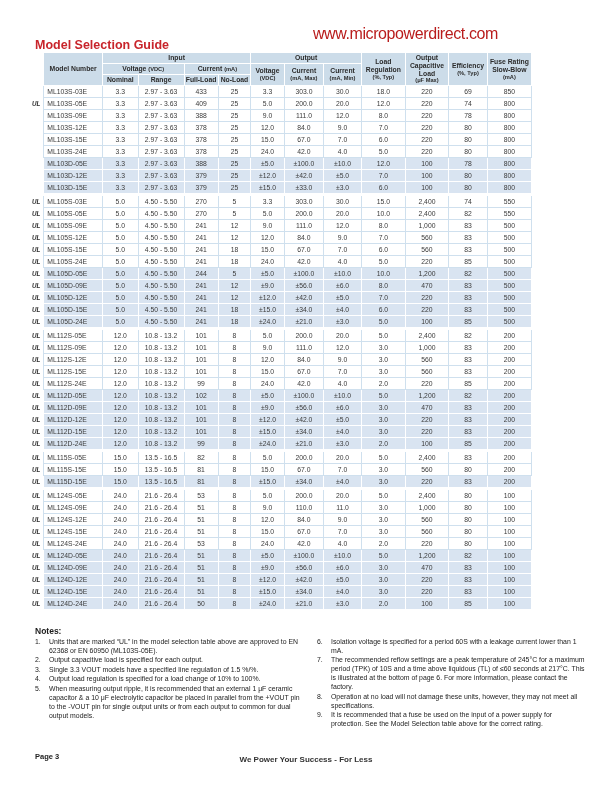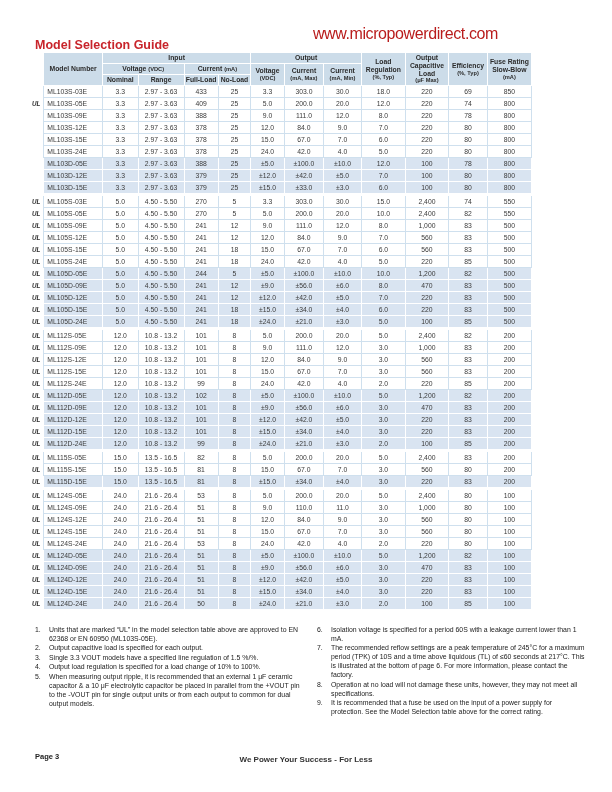--- a/index.html
+++ b/index.html
@@ -758,20 +758,21 @@
             <td>2.0</td>
             <td>100</td>
             <td>85</td>
             <td>100</td>
           </tr>
         </tbody>
     </table>
   </div>
 
   <div class="notes">
+    <h2>Notes:</h2>
     <div class="notes-cols">
       <div class="ncol" id="notes-left">
           <div class="note">
             <span class="nnum">1.</span>
             <span class="ntxt">Units that are marked “UL” in the model selection table above are approved to EN 62368 or EN 60950 (ML103S-05E).</span>
           </div>
           <div class="note">
             <span class="nnum">2.</span>
             <span class="ntxt">Output capacitive load is specified for each output.</span>
           </div>

